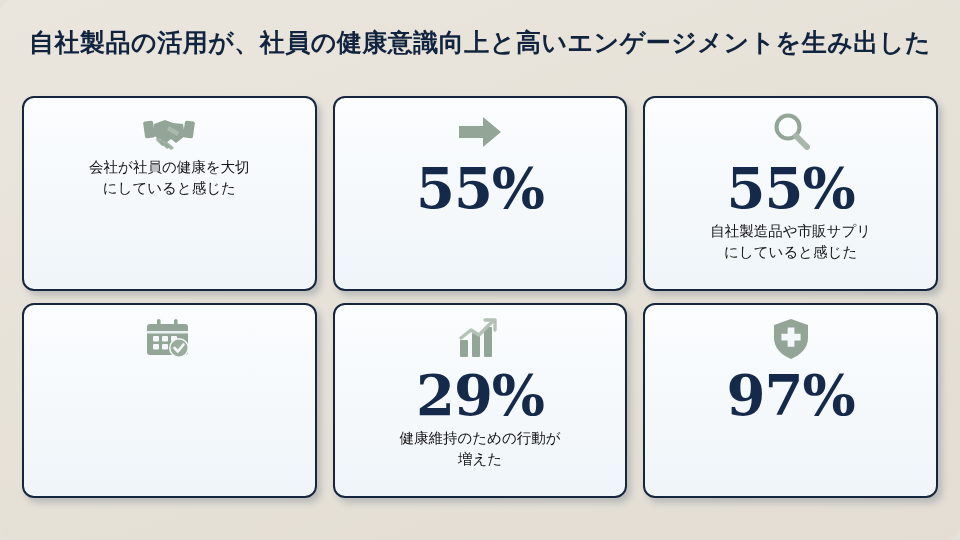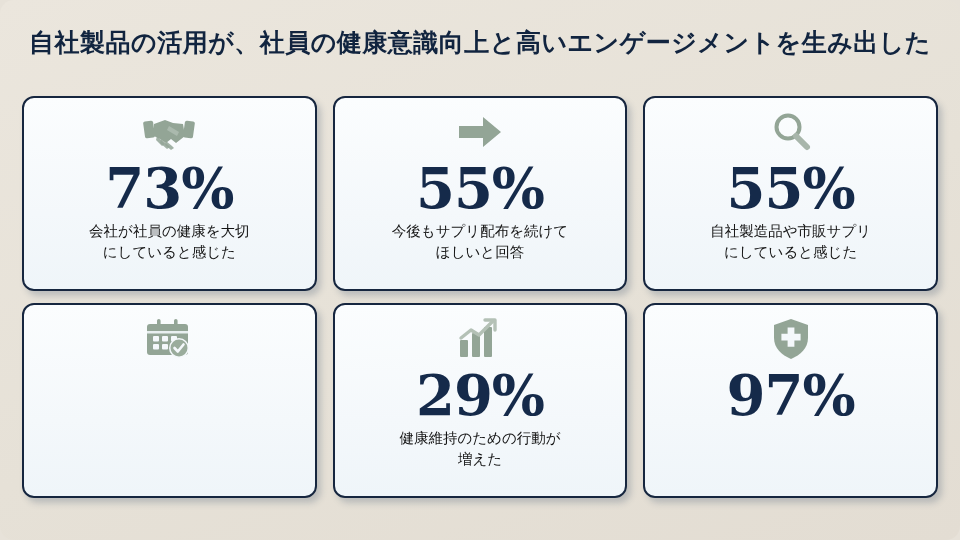--- a/index.html
+++ b/index.html
@@ -119,34 +119,31 @@
             <rect x="1" y="9" width="10" height="17" rx="2" transform="rotate(-8 6 17)"></rect>
             <rect x="41" y="9" width="10" height="17" rx="2" transform="rotate(8 46 17)"></rect>
             <path d="M11 12 L22 8 L30 11 L40 12 L42 24 L33 31 L28 27 L23 31 L17 27 L11 24 Z"></path>
             <path d="M14 24 L20 30 L22 32 L19 34 L13 28 Z" opacity="0.85"></path>
             <path d="M18 27 L25 33 L27 35 L24 37 L17 31 Z" opacity="0.85"></path>
             <path d="M23 29 L29 34 L31 36 L28 38 L22 33 Z" opacity="0.85"></path>
             <path d="M26 14 L36 20 L34 24 L24 18 Z" fill="#aab9ad"></path>
           </g>
         </svg>
       </div>
-      <div class="stat-value">73%</div>
       <div class="stat-caption">会社が社員の健康を大切
 にしていると感じた</div>
     </div>
 
     <div class="stat-card">
       <div class="card-icon">
         <svg width="46" height="38" viewBox="0 0 46 38" aria-hidden="true">
           <path d="M2 13 H26 V4 L44 19 L26 34 V25 H2 Z" fill="#93a596"></path>
         </svg>
       </div>
       <div class="stat-value">55%</div>
-      <div class="stat-caption">今後もサプリ配布を続けて
-ほしいと回答</div>
     </div>
 
     <div class="stat-card">
       <div class="card-icon">
         <svg width="42" height="42" viewBox="0 0 42 42" aria-hidden="true">
           <circle cx="18" cy="16" r="11.5" fill="none" stroke="#93a596" stroke-width="4"></circle>
           <path d="M26 25 L37 36" stroke="#a8b6ab" stroke-width="6" stroke-linecap="round"></path>
         </svg>
       </div>
       <div class="stat-value">55%</div>

